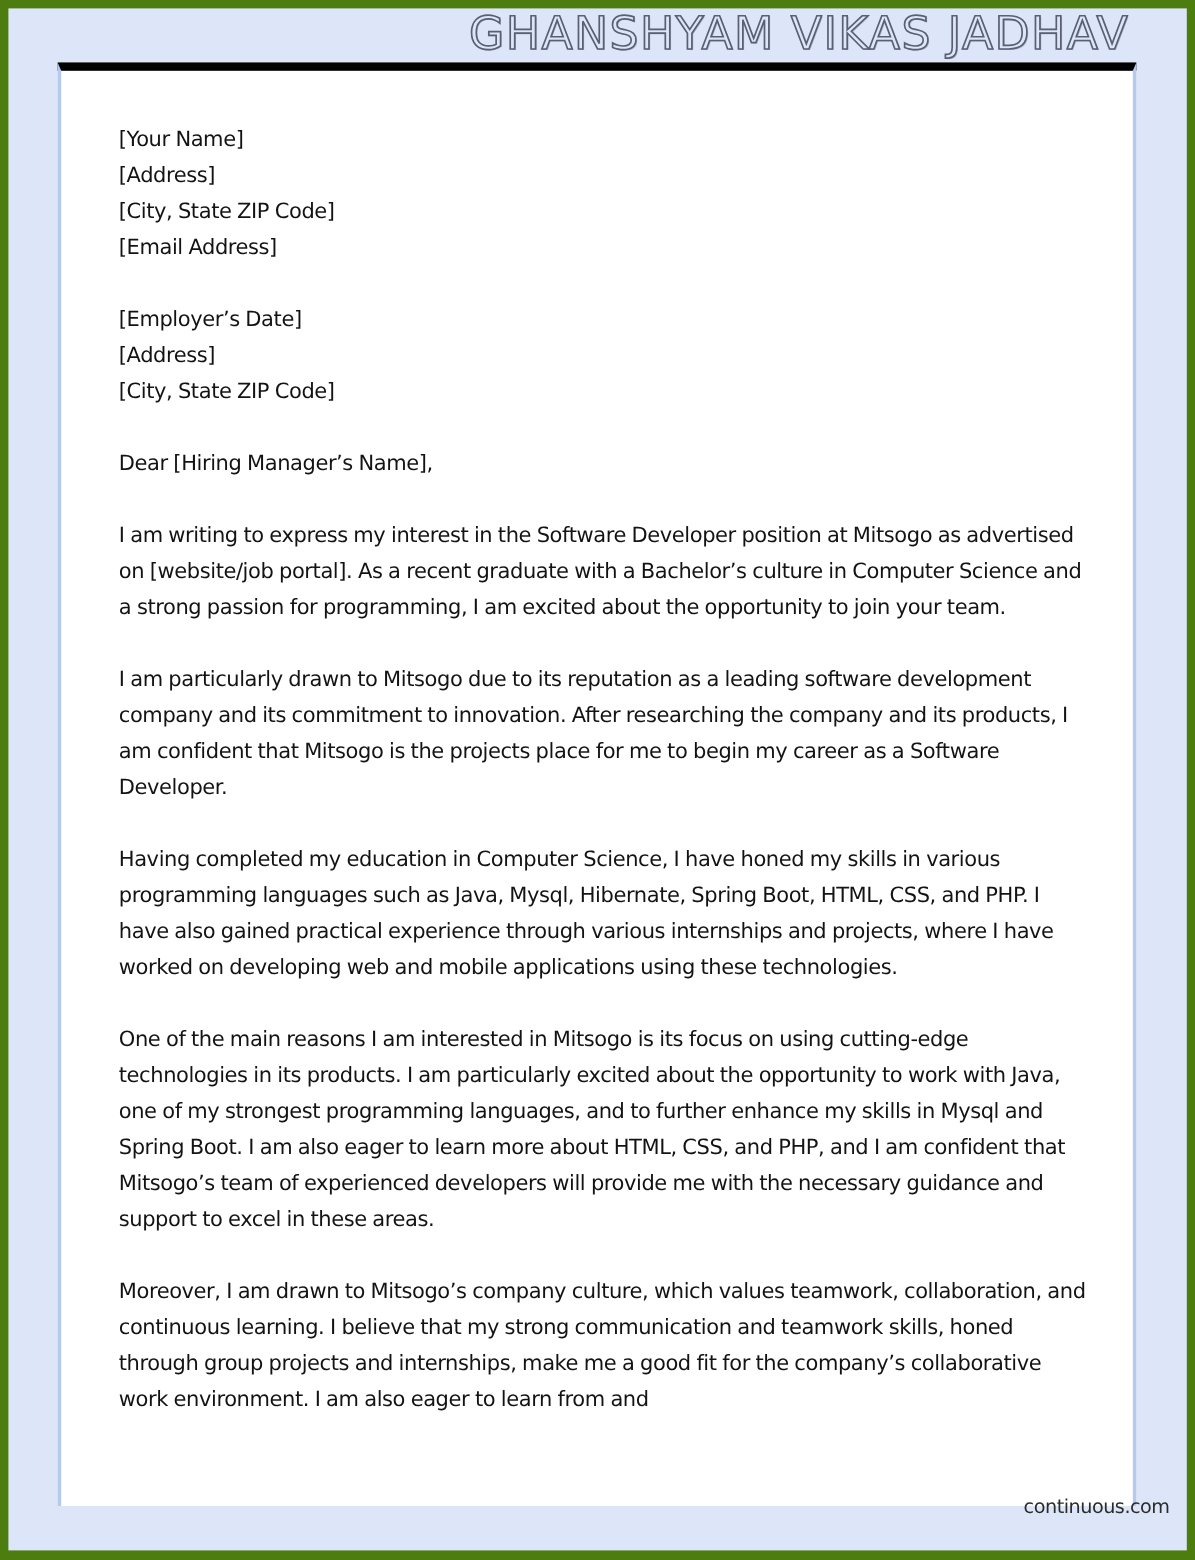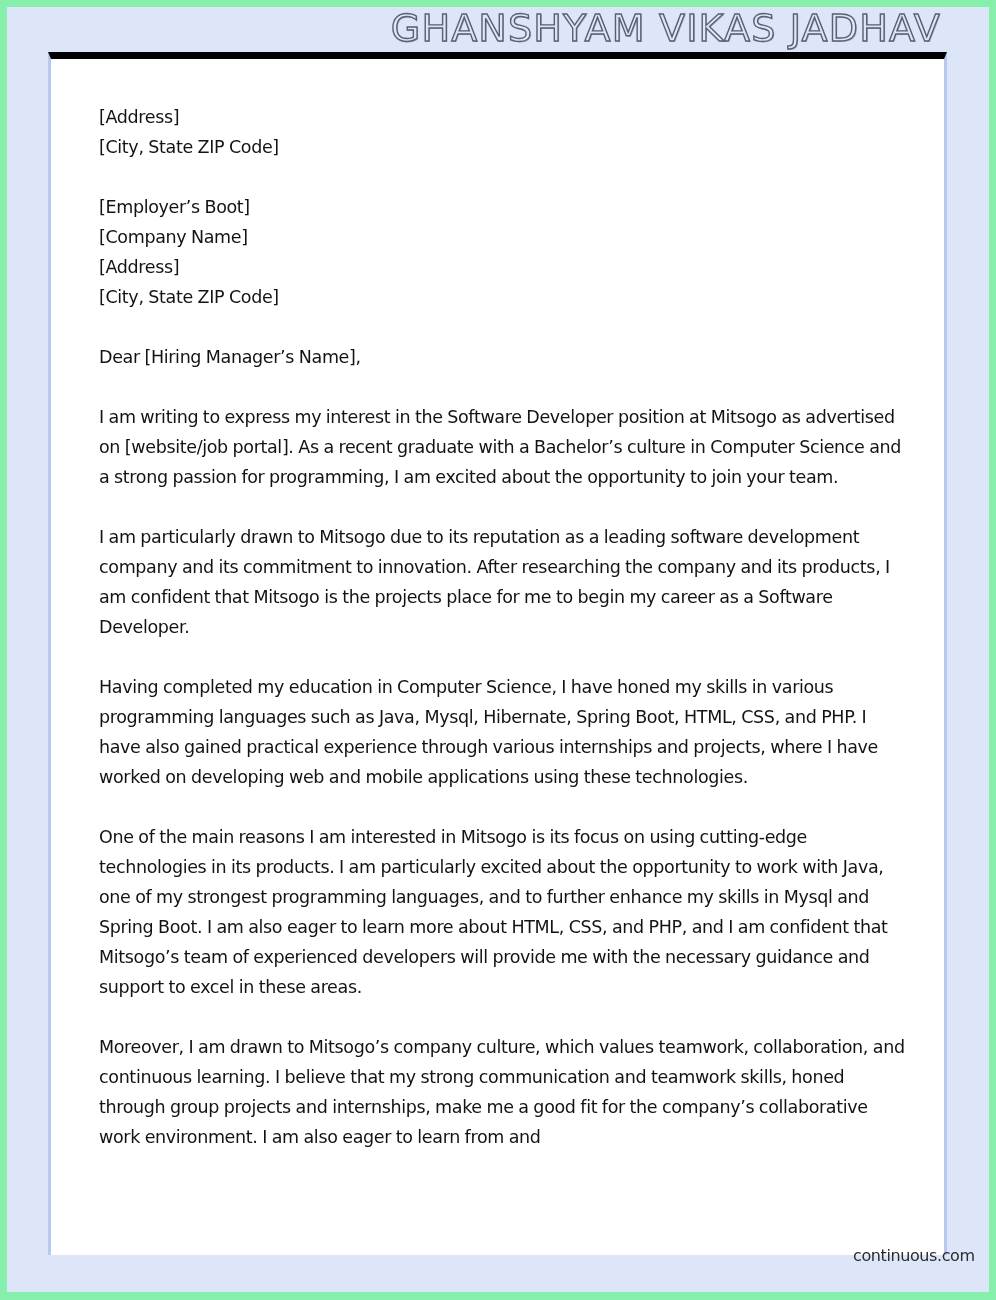--- a/index.html
+++ b/index.html
@@ -11,21 +11,21 @@
     height: 1300px;
     overflow: hidden;
     font-family: "DejaVu Sans", sans-serif;
     background: #000000;
   }
 
   #root {
     position: relative;
     width: 996px;
     height: 1300px;
-    background: #86efac;
+    background: #4d7c0f;
     box-sizing: border-box;
   }
 
   
   .canvas {
     position: absolute;
     left: 7px;
     top: 7px;
     width: 982px;
     height: 1285px;
@@ -116,27 +116,28 @@
 
     <div class="header-band">
       <div class="doc-title">GHANSHYAM VIKAS JADHAV</div>
     </div>
 
     <div class="page"></div>
 
     <div class="letter">
 
       <p>
+        <span class="addr-line">[Your Name]</span>
         <span class="addr-line">[Address]</span>
         <span class="addr-line">[City, State ZIP Code]</span>
+        <span class="addr-line">[Email Address]</span>
       </p>
 
       <p>
-        <span class="addr-line">[Employer’s Boot]</span>
-        <span class="addr-line">[Company Name]</span>
+        <span class="addr-line">[Employer’s Date]</span>
         <span class="addr-line">[Address]</span>
         <span class="addr-line">[City, State ZIP Code]</span>
       </p>
 
       <p>Dear [Hiring Manager’s Name],</p>
 
       <p>I am writing to express my interest in the Software Developer position at Mitsogo as advertised on [website/job portal]. As a recent graduate with a Bachelor’s culture in Computer Science and a strong passion for programming, I am excited about the opportunity to join your team.</p>
       <p>I am particularly drawn to Mitsogo due to its reputation as a leading software development company and its commitment to innovation. After researching the company and its products, I am confident that Mitsogo is the projects place for me to begin my career as a Software Developer.</p>
       <p>Having completed my education in Computer Science, I have honed my skills in various programming languages such as Java, Mysql, Hibernate, Spring Boot, HTML, CSS, and PHP. I have also gained practical experience through various internships and projects, where I have worked on developing web and mobile applications using these technologies.</p>
       <p>One of the main reasons I am interested in Mitsogo is its focus on using cutting-edge technologies in its products. I am particularly excited about the opportunity to work with Java, one of my strongest programming languages, and to further enhance my skills in Mysql and Spring Boot. I am also eager to learn more about HTML, CSS, and PHP, and I am confident that Mitsogo’s team of experienced developers will provide me with the necessary guidance and support to excel in these areas.</p>

